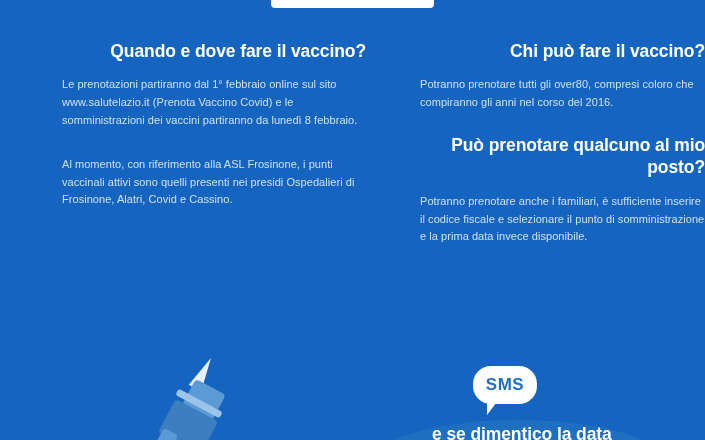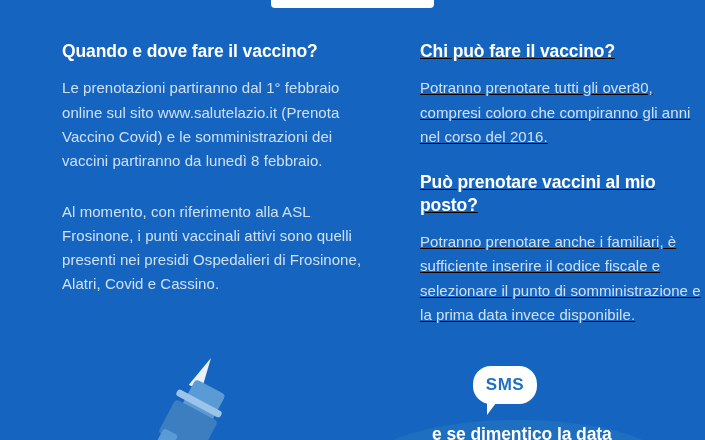--- a/index.html
+++ b/index.html
@@ -53,31 +53,32 @@
     width: 300px;
     margin-left: 54px;
   }
   h2.qtitle {
     color: #ffffff;
     font-size: 17.5px;
     font-weight: bold;
     margin: 0 0 14px 0;
     line-height: 1.28;
     letter-spacing: -0.1px;
+    text-align: right;
   }
   p.qbody {
     color: #cfe0f3;
-    font-size: 15px;
+    font-size: 11px;
     line-height: 1.62;
     margin: 0 0 16px 0;
     letter-spacing: 0.05px;
   }
   p.qbody:last-child { margin-bottom: 0; }
   .block { margin-bottom: 26px; }
-  .block.tight { margin-bottom: 22px; text-decoration: underline; }
+  .block.tight { margin-bottom: 22px; }
 
   
   .syringe {
     position: absolute;
     left: 150px;
     top: 356px;
     width: 140px;
     height: 90px;
   }
   .syr-needle {
@@ -202,21 +203,21 @@
 
     <div class="col-right">
 
       <div class="block tight">
         <h2 class="qtitle">Chi può fare il vaccino?</h2>
         <p class="qbody">Potranno prenotare tutti gli over80, compresi coloro che compiranno gli anni nel corso del 2016.</p>
       </div>
 
 
       <div class="block tight">
-        <h2 class="qtitle">Può prenotare vaccini al mio posto?</h2>
+        <h2 class="qtitle">Può prenotare qualcuno al mio posto?</h2>
         <p class="qbody">Potranno prenotare anche i familiari, è sufficiente inserire il codice fiscale e selezionare il punto di somministrazione e la prima data invece disponibile.</p>
       </div>
 
     </div>
 
   </div>
 
   <div class="syringe">
     <div class="syr-needle"></div>
     <div class="syr-body"></div>

